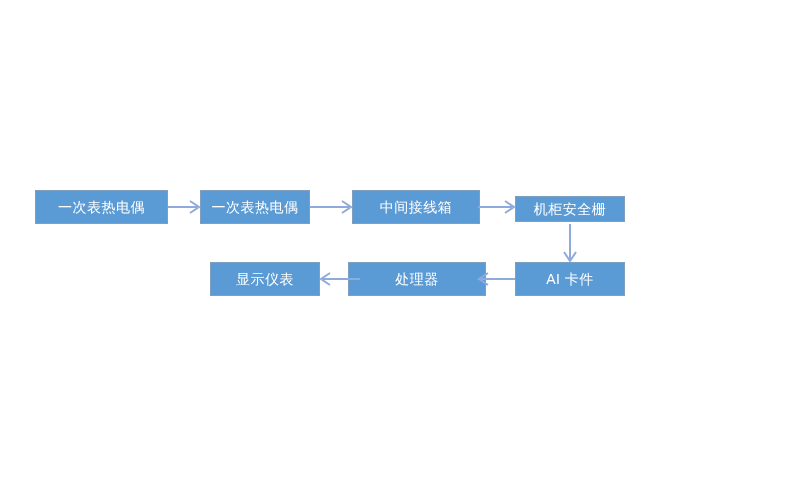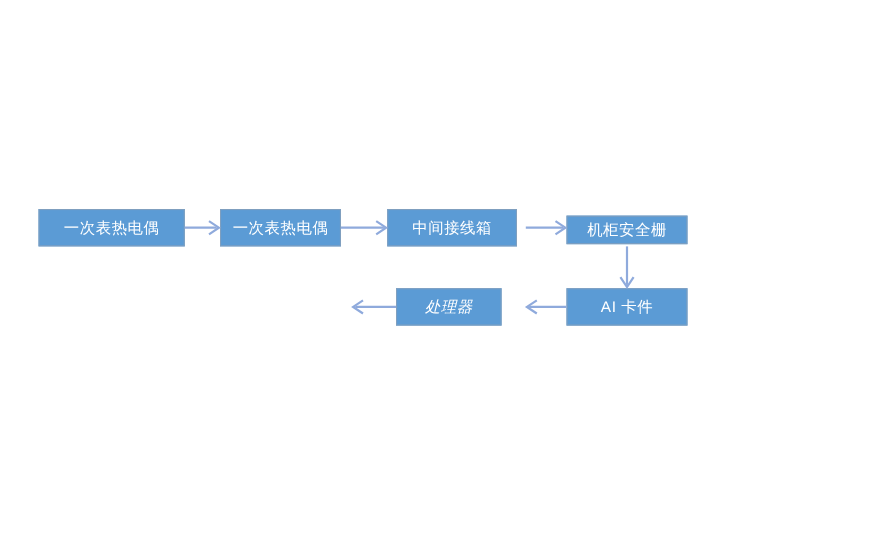--- a/index.html
+++ b/index.html
@@ -34,25 +34,25 @@
     white-space: nowrap;
     user-select: none;
   }
   .node .node-label {
     display: block;
     text-align: center;
   }
   
   #n-thermocouple { left: 35px;  top: 190px; width: 133px; height: 34px; }
   #n-transmitter  { left: 200px; top: 190px; width: 110px; height: 34px; }
-  #n-junction     { left: 352px; top: 190px; width: 118px; height: 34px; }
+  #n-junction     { left: 352px; top: 190px; width: 128px; height: 34px; }
   #n-barrier      { left: 515px; top: 196px; width: 110px; height: 26px; }
   
   #n-aicard       { left: 515px; top: 262px; width: 110px; height: 34px; justify-content: center; }
-  #n-processor    { left: 360px; top: 262px; width: 96px; height: 34px; font-style: italic; }
+  #n-processor    { left: 348px; top: 262px; width: 138px; height: 34px; }
   #n-display      { left: 210px; top: 262px; width: 110px; height: 34px; }
 
   .connector {
     position: absolute;
     overflow: visible;
   }
   .connector svg {
     display: block;
     overflow: visible;
   }
@@ -91,20 +91,23 @@
   </div>
 
   <div class="node" id="n-aicard">
     <span class="node-label">AI 卡件</span>
   </div>
 
   <div class="node" id="n-processor">
     <span class="node-label">处理器</span>
   </div>
 
+  <div class="node" id="n-display">
+    <span class="node-label">显示仪表</span>
+  </div>
 
   <div class="connector" style="left:168px; top:200px; width:32px; height:14px;">
     <svg width="32" height="14" viewBox="0 0 32 14">
       <line class="conn-line" x1="0" y1="7" x2="29" y2="7"></line>
       <polyline class="conn-head" points="22,1 31,7 22,13"></polyline>
     </svg>
   </div>
 
   <div class="connector" style="left:310px; top:200px; width:42px; height:14px;">
     <svg width="42" height="14" viewBox="0 0 42 14">

